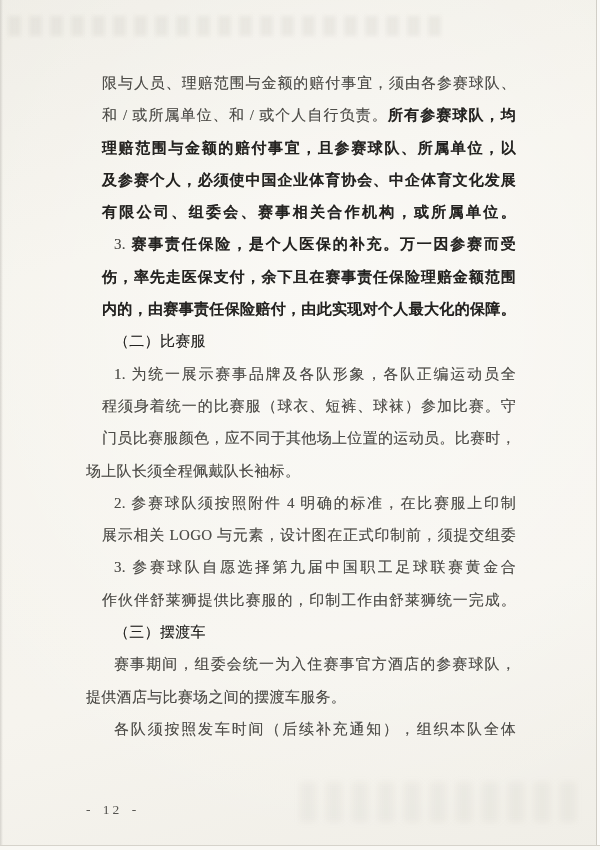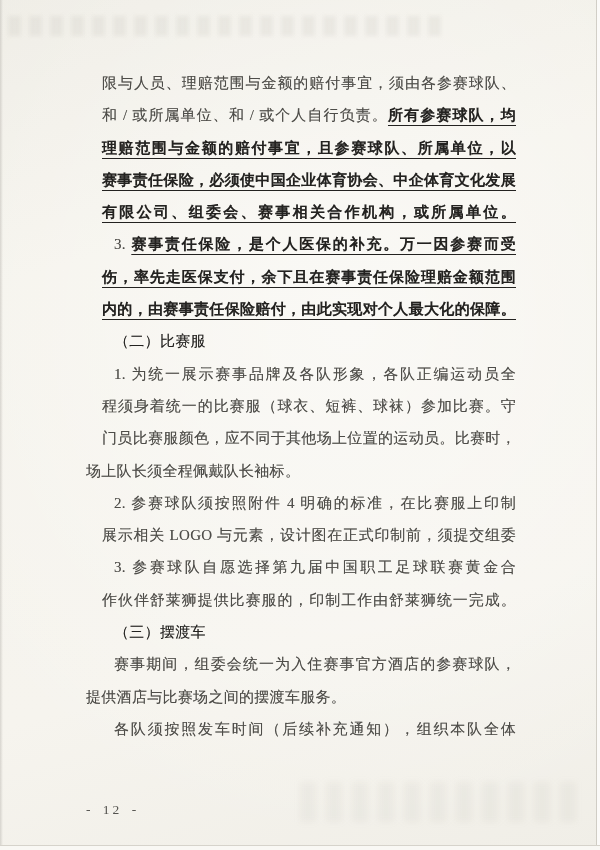--- a/index.html
+++ b/index.html
@@ -75,21 +75,20 @@
   .line.ind {
     padding-left: 28px;
   }
   .b {
     font-weight: 400;
     color: #232220;
   }
   .bu {
     font-weight: 700;
     color: #232220;
-    text-decoration: underline;
     text-decoration-thickness: 1.3px;
     text-underline-offset: 4.5px;
   }
   .footer {
     position: absolute;
     left: 86px;
     top: 800px;
     font-size: 13.5px;
     line-height: 20px;
     color: #53524e;
@@ -101,21 +100,21 @@
 <body>
 
 <div class="page">
   <div class="ghost-top"></div>
   <div class="ghost-bottom"></div>
 
   <main class="doc" id="doc-body">
       <div class="line j"><span class="r">限与人员、理赔范围与金额的赔付事宜，须由各参赛球队、</span></div>
       <div class="line j"><span class="r">和 / 或所属单位、和 / 或个人自行负责。</span><span class="bu">所有参赛球队，均</span></div>
       <div class="line j"><span class="bu">理赔范围与金额的赔付事宜，且参赛球队、所属单位，以</span></div>
-      <div class="line j"><span class="bu">赛事责任保险，必须使中国企业体育协会、中企体育文化发展</span></div>
+      <div class="line j"><span class="bu">及参赛个人，必须使中国企业体育协会、中企体育文化发展</span></div>
       <div class="line j"><span class="bu">有限公司、组委会、赛事相关合作机构，或所属单位。</span></div>
       <div class="line j ind"><span class="r">3. </span><span class="bu">赛事责任保险，是个人医保的补充。万一因参赛而受</span></div>
       <div class="line j"><span class="bu">伤，率先走医保支付，余下且在赛事责任保险理赔金额范围</span></div>
       <div class="line j"><span class="bu">内的，由赛事责任保险赔付，由此实现对个人最大化的保障。</span></div>
       <div class="line ind"><span class="b">（二）比赛服</span></div>
       <div class="line j ind"><span class="r">1. 为统一展示赛事品牌及各队形象，各队正编运动员全</span></div>
       <div class="line j"><span class="r">程须身着统一的比赛服（球衣、短裤、球袜）参加比赛。守</span></div>
       <div class="line j"><span class="r">门员比赛服颜色，应不同于其他场上位置的运动员。比赛时，</span></div>
       <div class="line"><span class="r">场上队长须全程佩戴队长袖标。</span></div>
       <div class="line j ind"><span class="r">2. 参赛球队须按照附件 4 明确的标准，在比赛服上印制</span></div>

